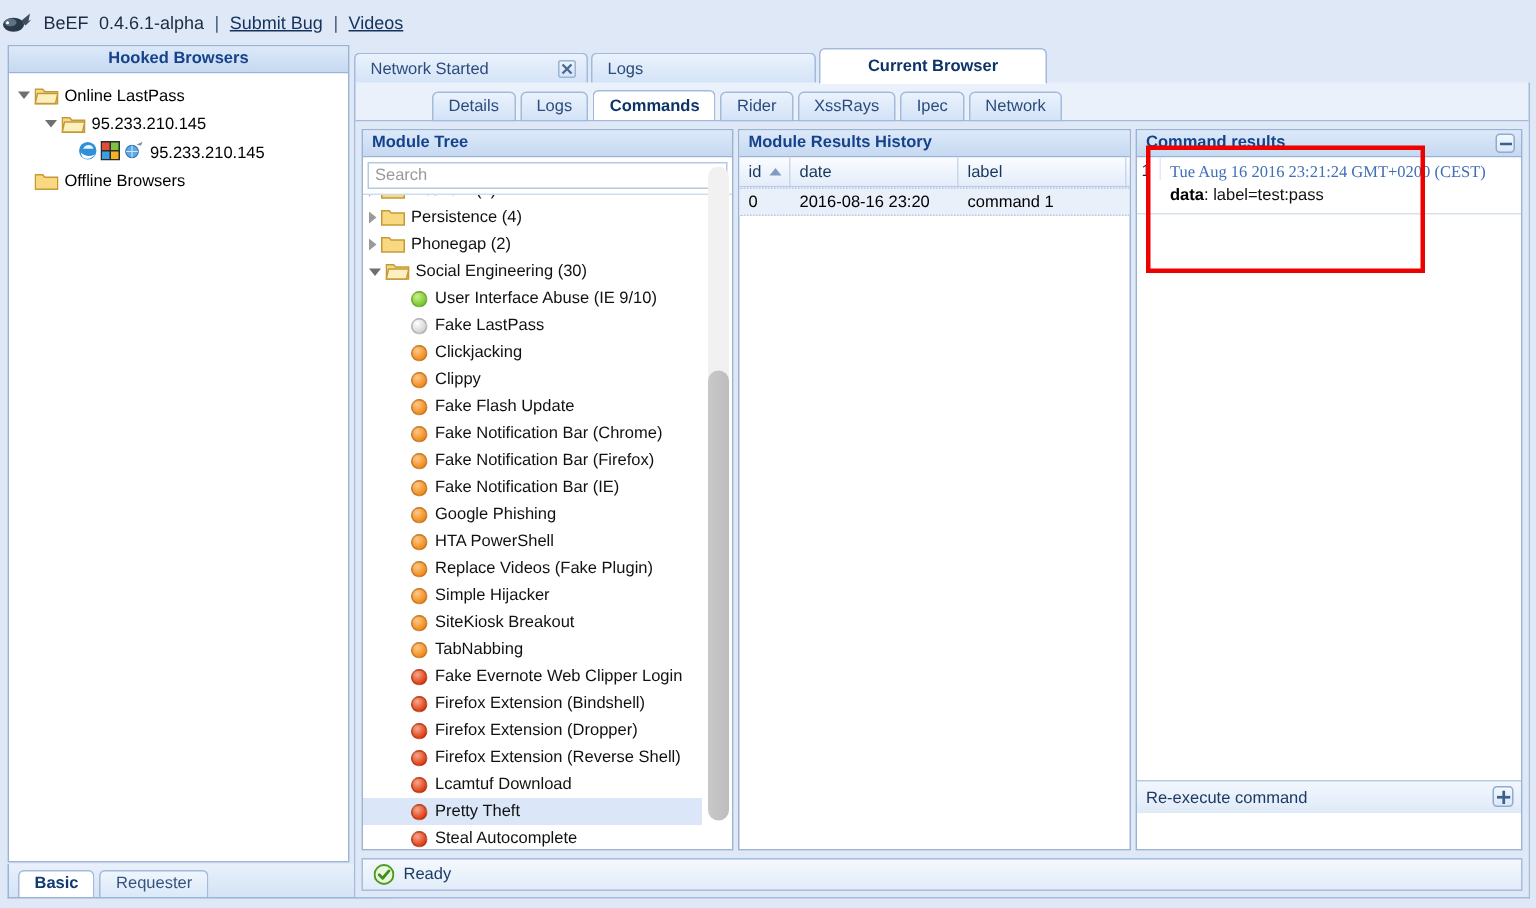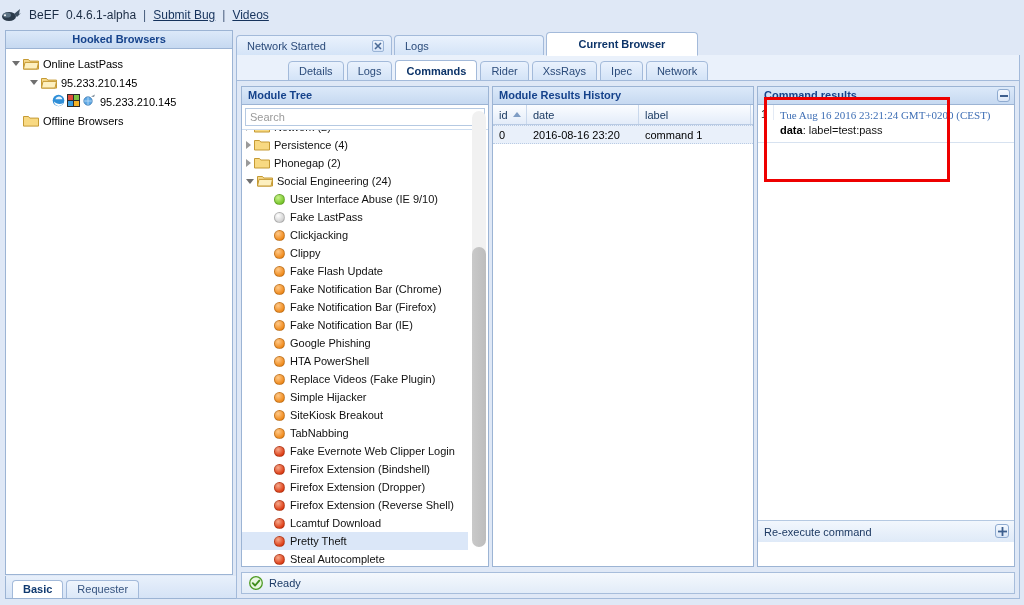--- a/index.html
+++ b/index.html
@@ -434,21 +434,21 @@
               </div>
 
               <div class="mod-row">
                 <div class="tri-down"></div>
                 <span class="folder">
                   <svg width="16" height="12" viewBox="0 0 16 12">
                     <path d="M0.5 1.5h5l1.3 1.5h8.7v8H0.5z" fill="#f6d98b" stroke="#c59a34"></path>
                     <path d="M2 4.4h13.5L14 11H0.5z" fill="#fdf0c0" stroke="#c59a34"></path>
                   </svg>
                 </span>
-                <span>Social Engineering (24)</span>
+                <span>Social Engineering (30)</span>
               </div>
 
               <div class="mod-row child">
                 <span class="dot green"></span>
                 <span>User Interface Abuse (IE 9/10)</span>
               </div>
               <div class="mod-row child">
                 <span class="dot grey"></span>
                 <span>Fake LastPass</span>
               </div>

